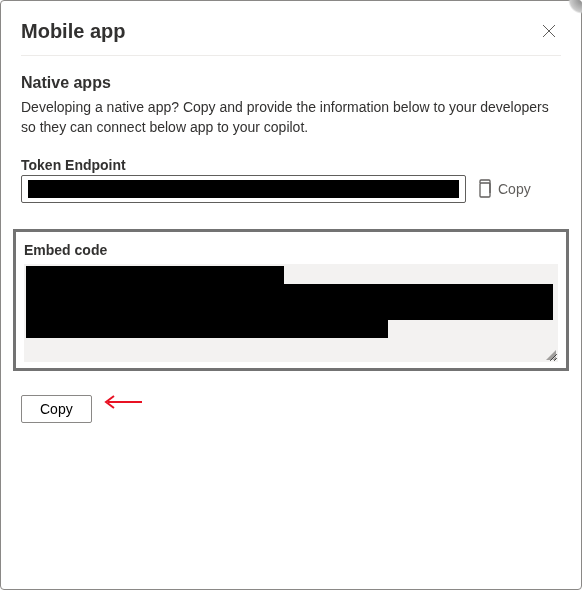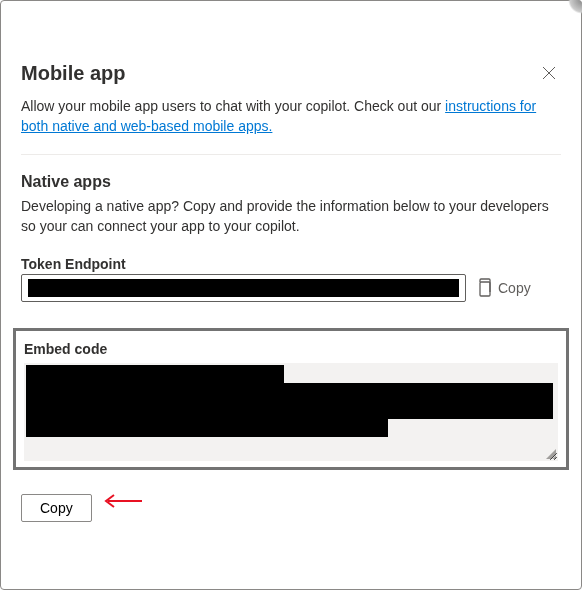--- a/index.html
+++ b/index.html
@@ -19,21 +19,20 @@
       border: 1px solid #8a8886;
       border-radius: 4px;
       padding: 18px 20px;
       position: relative;
     }
     .header {
       display: flex;
       justify-content: space-between;
       align-items: center;
       margin-bottom: 12px;
-      margin-top: 42px;
     }
     .title {
       font-size: 20px;
       font-weight: 600;
     }
     .close-btn {
       background: none;
       border: none;
       cursor: pointer;
       width: 24px;
@@ -197,28 +196,25 @@
   <div class="header">
     <h1 class="title">Mobile app</h1>
     <button class="close-btn">
       <svg viewBox="0 0 14 14" stroke="currentColor" stroke-width="1" fill="none">
         <line x1="1" y1="1" x2="13" y2="13"></line>
         <line x1="13" y1="1" x2="1" y2="13"></line>
       </svg>
     </button>
   </div>
 
-  <p class="intro">
-    <span>Allow your mobile app users to chat with your copilot. Check out our </span><a class="link">instructions for both native and web-based mobile apps.</a>
-  </p>
 
   <hr class="divider">
 
   <h2 class="section-title">Native apps</h2>
-  <p class="section-desc">Developing a native app? Copy and provide the information below to your developers so your can connect your app to your copilot.</p>
+  <p class="section-desc">Developing a native app? Copy and provide the information below to your developers so they can connect below app to your copilot.</p>
 
   <label class="field-label">Token Endpoint</label>
   <div class="token-row">
     <div class="token-input">
       <div class="token-redact"></div>
     </div>
     <button class="copy-icon-btn">
       <svg viewBox="0 0 16 20" fill="none" stroke="currentColor" stroke-width="1.3">
         <rect x="4" y="4" width="10" height="14" rx="1"></rect>
         <path d="M4 4 V2 a1 1 0 0 1 1-1 h8 a1 1 0 0 1 1 1 v12"></path>

